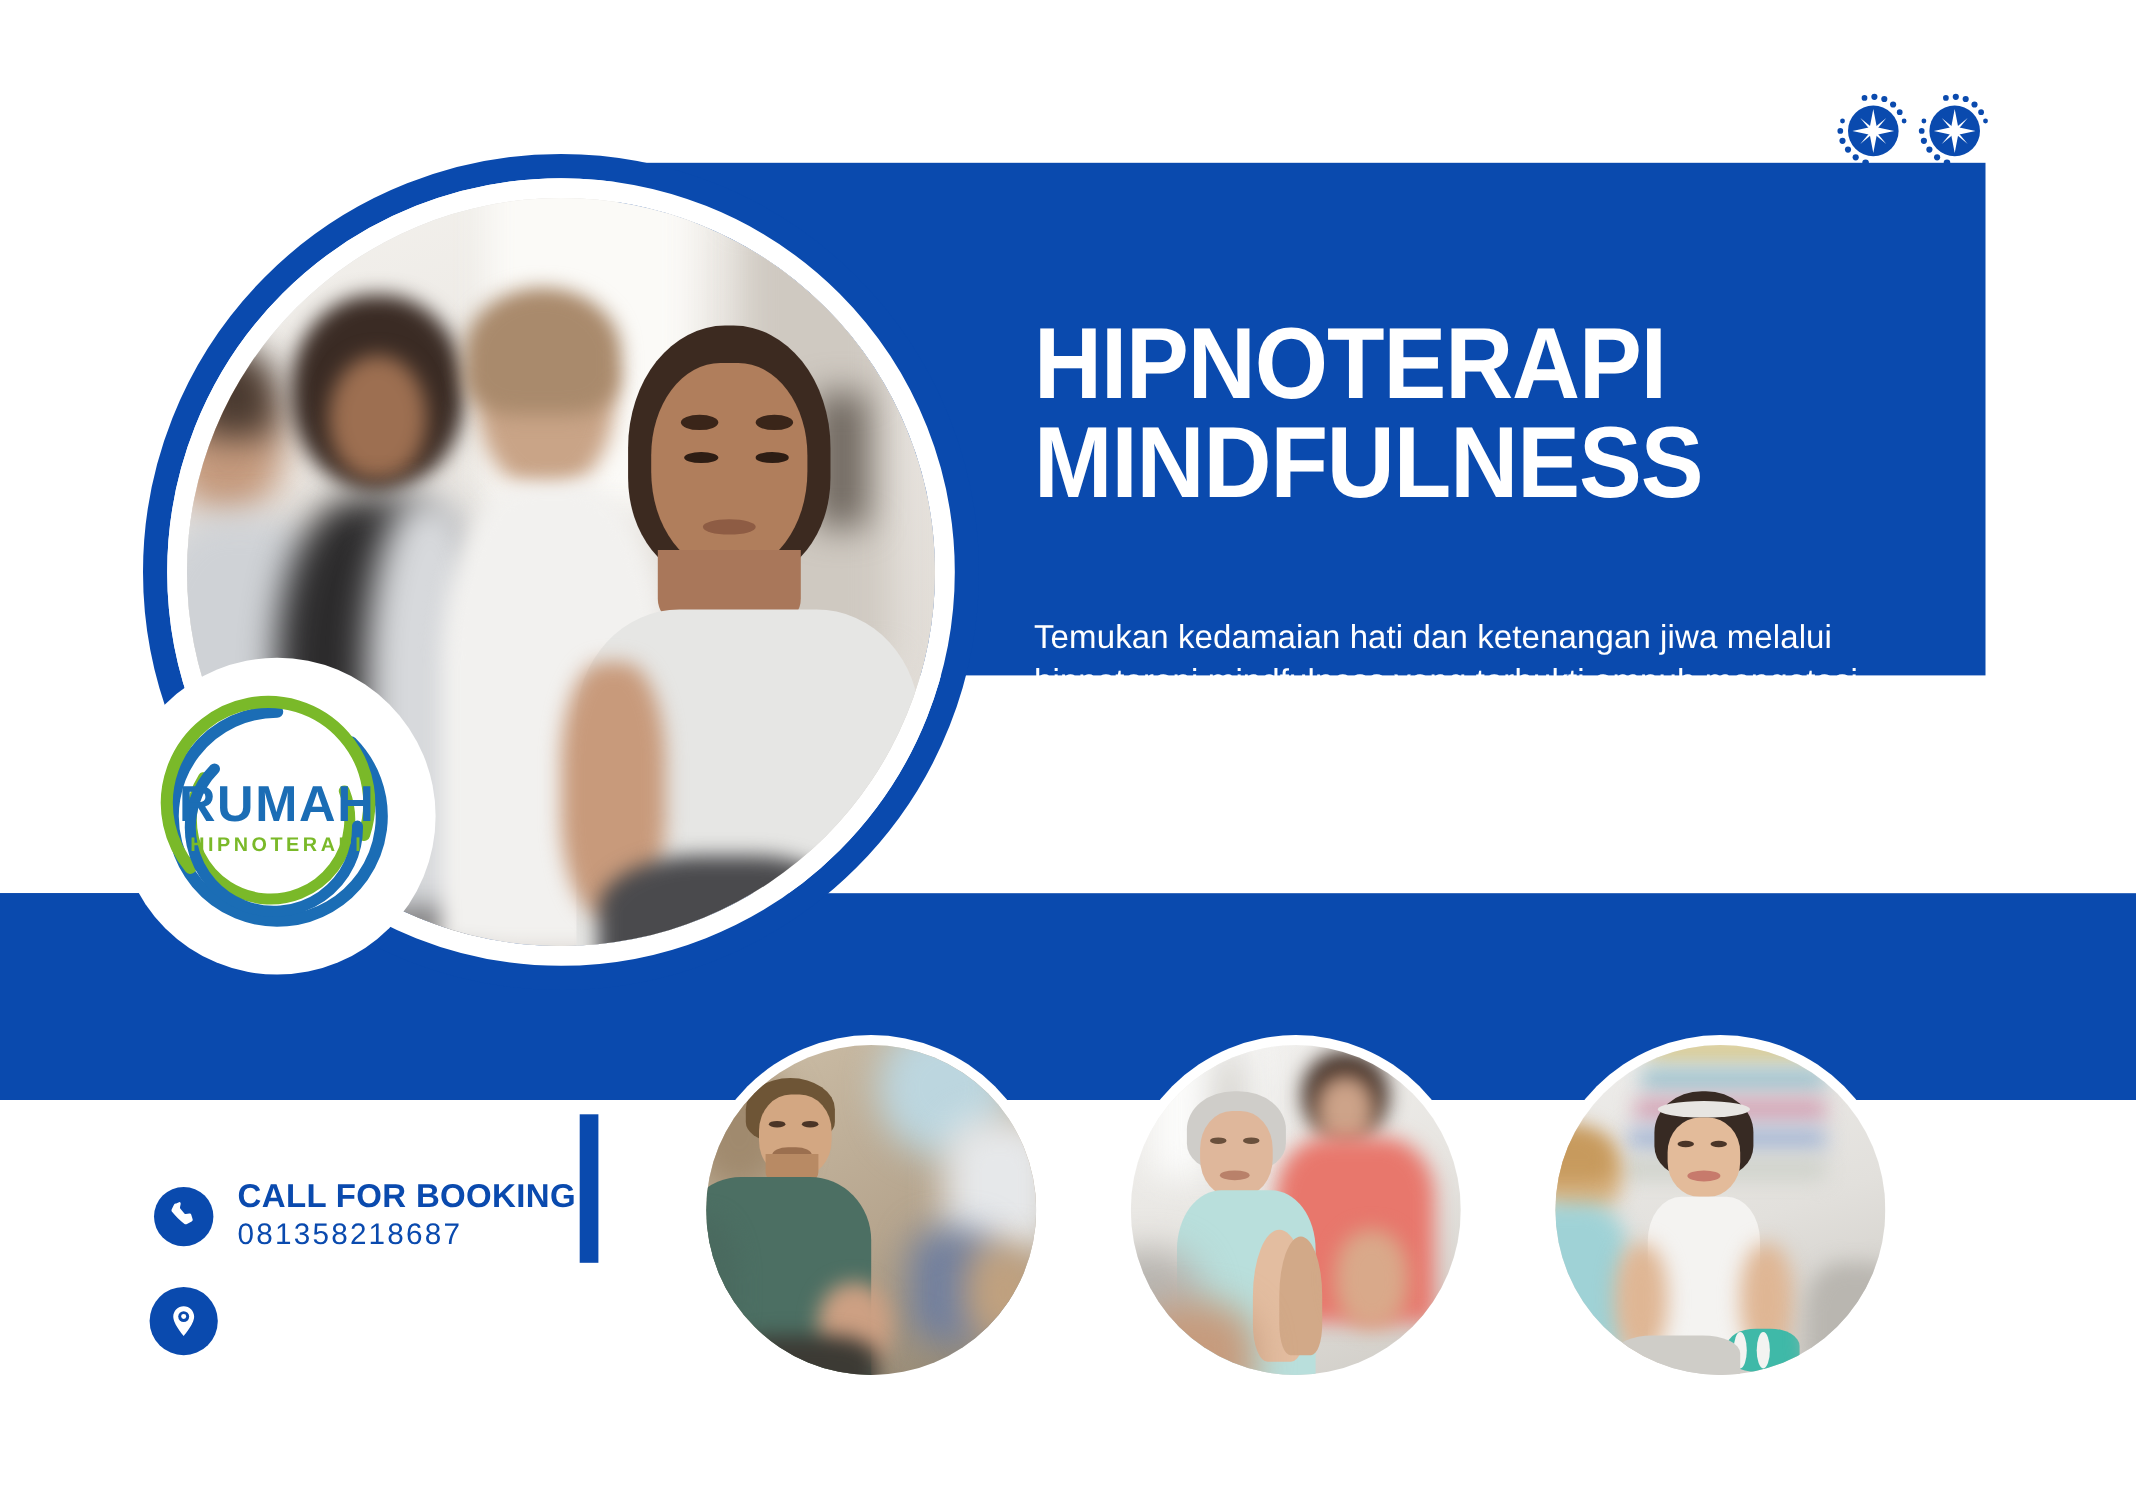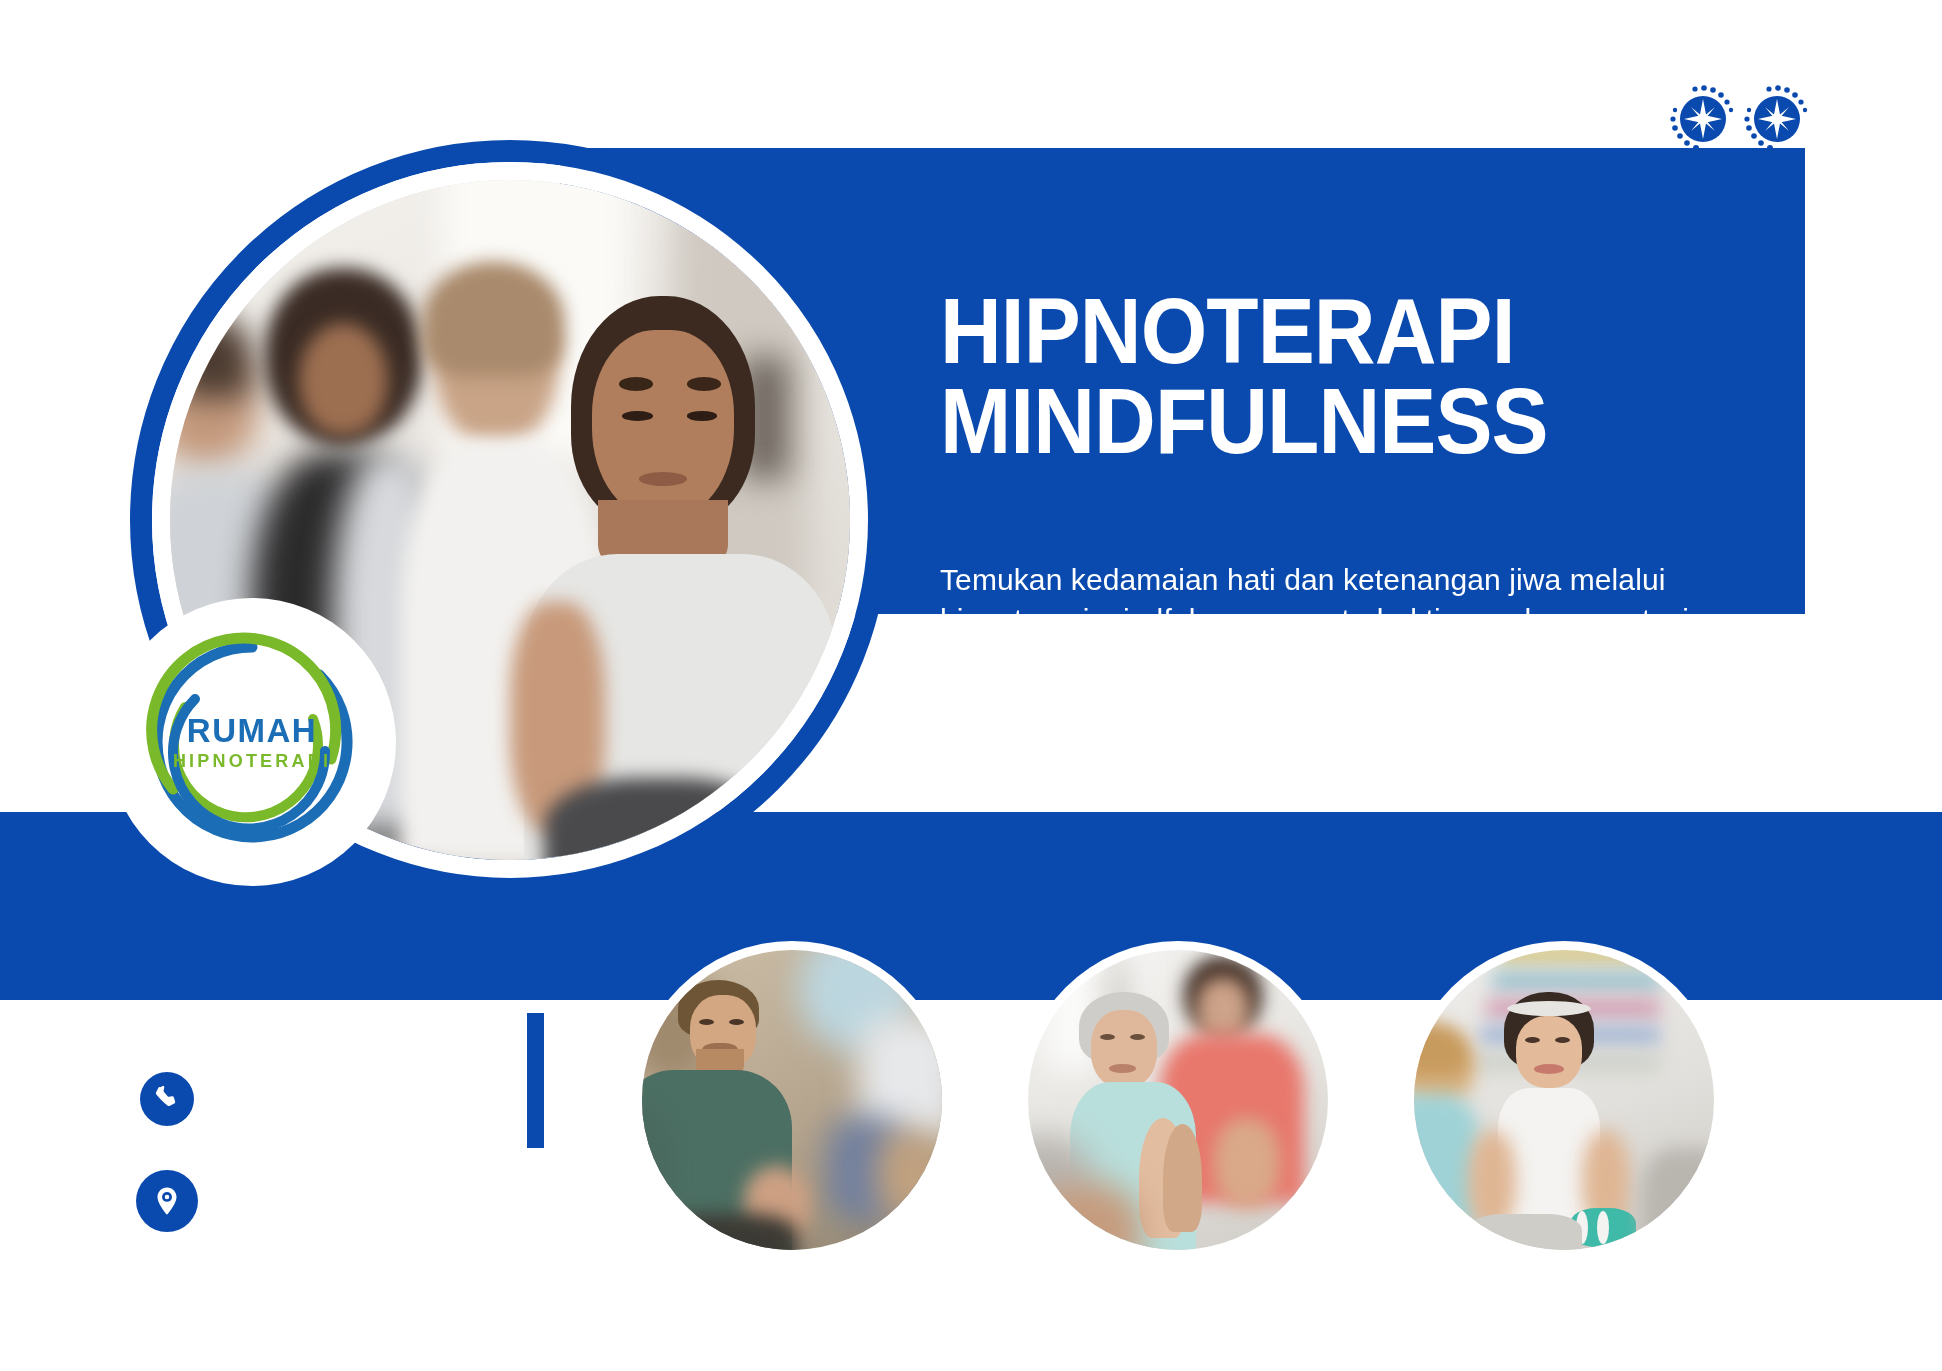--- a/index.html
+++ b/index.html
@@ -86,21 +86,21 @@
   .logo-inner{position:relative;width:226px;height:226px;}
   .logo-text{
     position:absolute;left:0;right:0;top:50%;
     transform:translateY(-50%);
     text-align:center;line-height:1;
   }
   .logo-main{
     display:block;
     color:var(--logo-blue);
     font-weight:bold;
-    font-size:33px;
+    font-size:46px;
     letter-spacing:1.5px;
   }
   .logo-sub{
     display:block;
     color:var(--logo-green);
     font-weight:bold;
     font-size:18px;
     letter-spacing:3.2px;
     margin-top:5px;
   }
@@ -354,20 +354,24 @@
   </div>
 
   <div class="contact-divider"></div>
 
   <div class="crow phone">
     <div class="cicon">
       <svg width="30" height="30" viewBox="0 0 24 24" fill="#ffffff">
         <path d="M6.6 2.5c-.6-.2-1.3.1-1.6.7L3.3 6.6c-.3.6-.2 1.3.2 1.8 2.6 3.3 5.8 6.4 9.1 8.9.5.4 1.2.4 1.8.1l3.4-1.8c.6-.3.9-1 .7-1.6l-1-3.3c-.2-.6-.8-1-1.4-.9l-2.5.3c-.4.1-.8-.1-1.1-.4l-2.9-3.4c-.3-.3-.4-.7-.3-1.1l.5-2.4c.1-.6-.2-1.2-.8-1.4z"></path>
       </svg>
     </div>
+    <div class="ctext">
+      <div class="ctitle">CALL FOR BOOKING</div>
+      <div class="cvalue">081358218687</div>
+    </div>
   </div>
 
   <div class="crow place">
     <div class="cicon">
       <svg width="34" height="34" viewBox="0 0 24 24" fill="#ffffff">
         <path d="M12 2.4c-3.7 0-6.7 3-6.7 6.7 0 4.9 6.7 12.5 6.7 12.5s6.7-7.6 6.7-12.5c0-3.7-3-6.7-6.7-6.7z"></path>
         <circle cx="12" cy="9.1" r="3.5" fill="#0A4AAE"></circle>
         <circle cx="12" cy="9.1" r="1.6" fill="#ffffff"></circle>
       </svg>
     </div>

